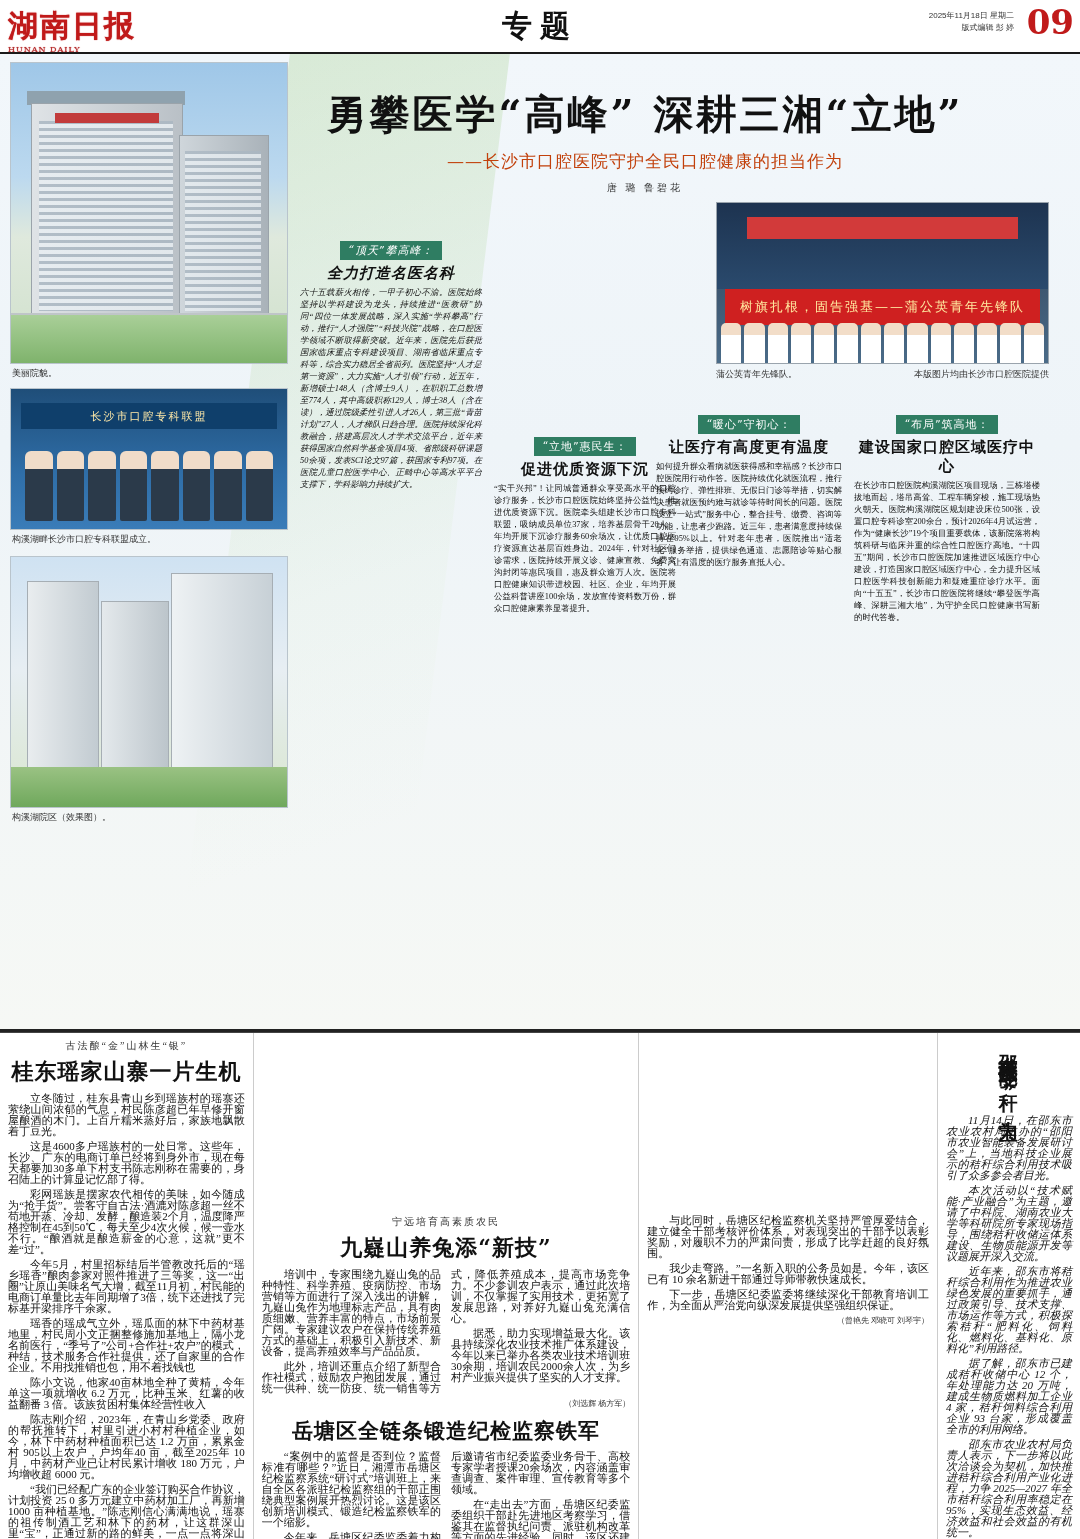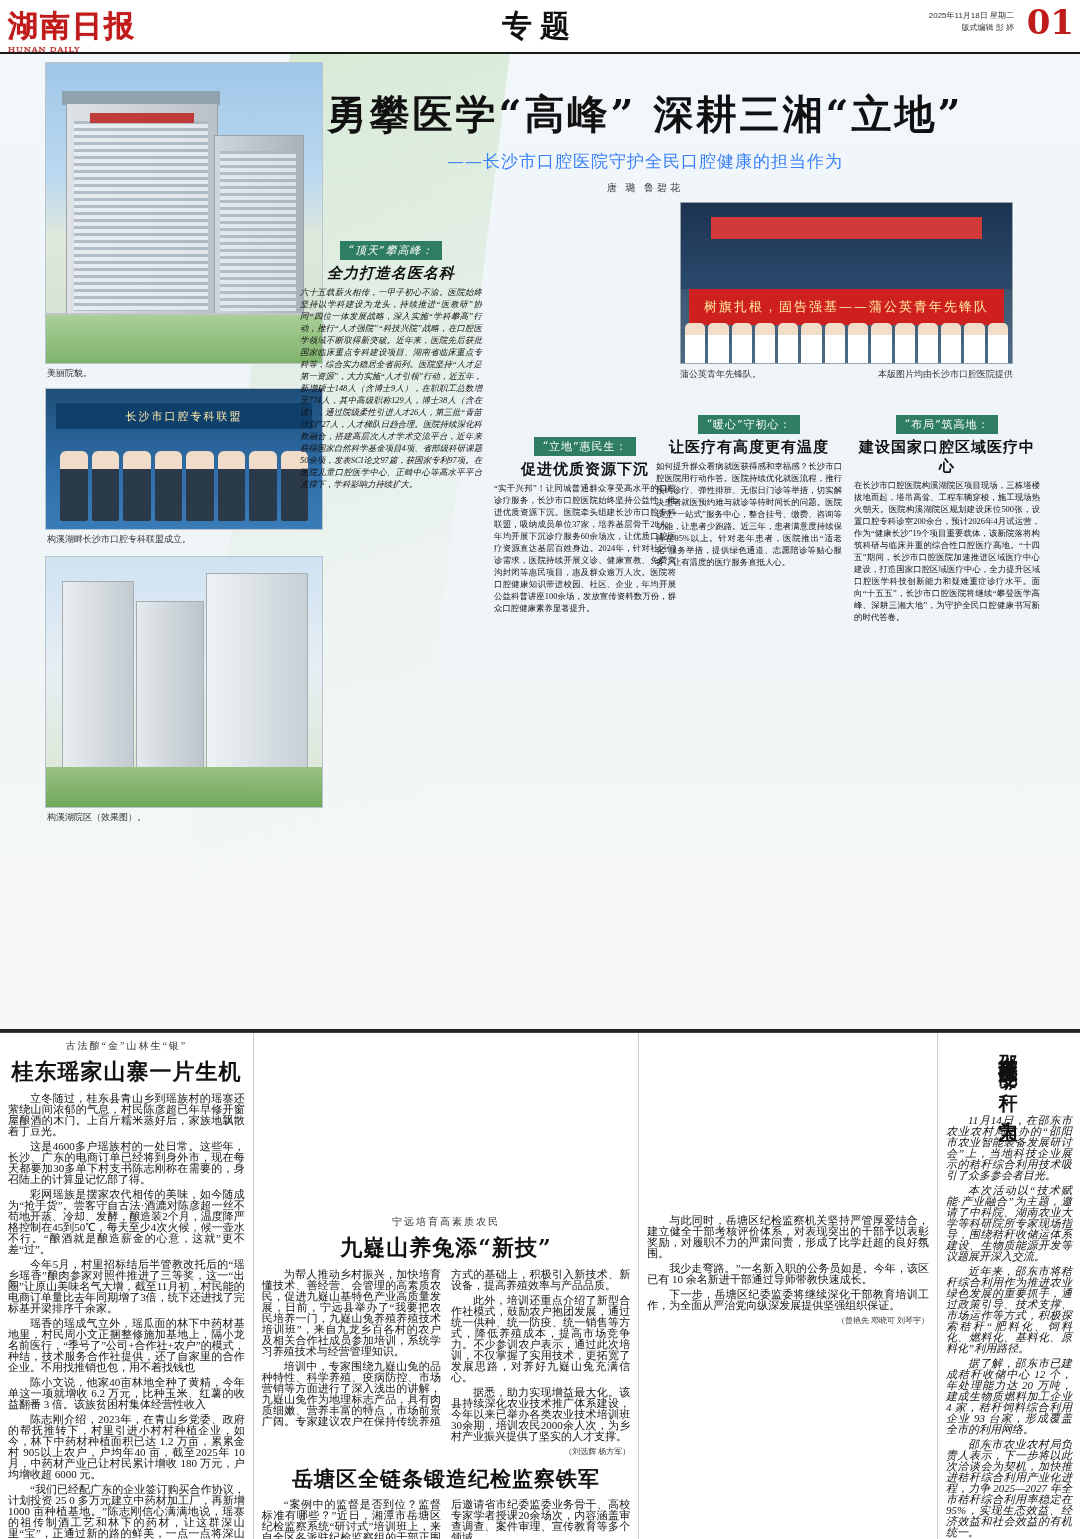--- a/index.html
+++ b/index.html
@@ -45,21 +45,21 @@
     position:absolute;inset:0;
     background:linear-gradient(180deg,#f2f7fb 0%,#eef4f8 40%,#f6f8f5 100%);
   }
   .green-swoosh{
     position:absolute;left:230px;top:0;width:220px;height:975px;
     background:linear-gradient(160deg,rgba(150,200,120,.28),rgba(210,235,190,.10) 55%,rgba(255,255,255,0) 80%);
     transform:skewX(-7deg);
   }
 
   
-  .photo-col{position:absolute;left:10px;top:8px;width:278px;margin-left:35px;}
+  .photo-col{position:absolute;left:10px;top:8px;width:278px;}
   .photo{
     border:1px solid #b9c4cc;background:#cbd7de;position:relative;overflow:hidden;
   }
   .ph1{height:300px;background:
      linear-gradient(180deg,#9fc7e8 0%,#bcd9ef 38%,#dfe9dd 58%,#cfe0cb 100%);}
   .bld{position:absolute;background:linear-gradient(90deg,#dfe3e6,#b9c0c6);}
   .ph1 .b1{left:20px;top:40px;width:150px;height:215px;border:1px solid #9aa3aa;}
   .ph1 .b2{left:168px;top:72px;width:88px;height:183px;border:1px solid #9aa3aa;background:linear-gradient(90deg,#cfd6db,#a9b2b9);}
   .win{position:absolute;background:repeating-linear-gradient(180deg,#aab7c2 0 3px,#e8eef2 3px 7px);}
   .ph1 .w1{left:28px;top:58px;width:134px;height:190px;opacity:.85;}
@@ -82,27 +82,27 @@
   .ph3 .t3{position:absolute;left:160px;top:16px;width:100px;height:198px;background:linear-gradient(90deg,#eef2f4,#c7d0d6);border:1px solid #a6aeb4;}
   .ph3 .gr{position:absolute;left:0;bottom:0;width:100%;height:40px;background:linear-gradient(180deg,#9ac283,#6fa85c);}
 
   
   .head-block{position:absolute;left:300px;top:34px;width:690px;text-align:center;}
   .h-main{
     font-size:40px;font-weight:bold;letter-spacing:3px;
     font-family:"DejaVu Serif",serif;color:#111;line-height:52px;
   }
   .h-sub{
-    margin-top:10px;font-size:17px;letter-spacing:1px;color:#3b82f6;
+    margin-top:10px;font-size:17px;letter-spacing:1px;color:#c2410c;
     font-family:"DejaVu Serif",serif;
   }
   .byline{margin-top:8px;font-size:10px;color:#333;letter-spacing:3px;}
 
   
-  .rphotos{position:absolute;left:680px;top:148px;width:333px;text-align:right;}
+  .rphotos{position:absolute;left:716px;top:148px;width:333px;text-align:right;}
   .rph{height:160px;background:linear-gradient(180deg,#2e3f55,#4a6b88);position:relative;overflow:hidden;border:1px solid #9aa4ad;}
   .rph .redban{position:absolute;left:8px;top:86px;right:8px;height:36px;background:#cf2020;color:#ffe9a0;font-size:13px;display:flex;align-items:center;justify-content:center;letter-spacing:2px;font-family:"DejaVu Serif",serif;}
   .rph .wall{position:absolute;left:0;top:0;width:100%;height:86px;background:linear-gradient(180deg,#1d3350,#2a4a6d);}
   .rph .ban2{position:absolute;left:30px;top:14px;right:30px;height:22px;background:#d23a3a;}
   .rph .crowd{position:absolute;left:4px;bottom:0;right:4px;height:40px;display:flex;gap:3px;}
   .rph .crowd .c{flex:1;height:40px;background:linear-gradient(180deg,#f2ddc8 0 12px,#ffffff 12px 100%);border-radius:5px 5px 0 0;}
   .rcaps{display:flex;justify-content:space-between;font-size:9px;color:#333;padding-top:4px;}
   .sec-title{
     margin:0 0 4px 0;text-align:center;
   }
@@ -148,21 +148,21 @@
   <div class="masthead">
     <div class="mast-logo">
       <span>湖南日报</span>
       <span class="sub">HUNAN DAILY</span>
     </div>
     <div class="mast-title">专题</div>
     <div class="mast-meta">
       <div>2025年11月18日 星期二</div>
       <div>版式编辑 彭 婷</div>
     </div>
-    <div class="mast-page">01</div>
+    <div class="mast-page">09</div>
   </div>
 
   <div class="feature">
     <div class="feature-bg"></div>
     <div class="green-swoosh"></div>
 
     <div class="photo-col">
       <div class="photo ph1">
         <div class="roof"></div>
         <div class="bld b1"></div>
@@ -285,21 +285,20 @@
           <p>“我们已经配广东的企业签订购买合作协议，计划投资 25 0 多万元建立中药材加工厂，再新增 1000 亩种植基地。”陈志刚信心满满地说，瑶寨的祖传制酒工艺和林下的药材，让这群深山里“宝”，正通过新的路的鲜美，一点一点将深山里变成真正的金山银山。</p>
         </div>
         <div class="sign">（邓道兴 邓 成 何东亮）</div>
       </div>
 
       <div class="lcol l2">
         <div style="height:176px;"></div>
         <div class="l-kicker">宁远培育高素质农民</div>
         <div class="l-title">九嶷山养兔添“新技”</div>
         <div class="l-body" style="column-count:2;column-gap:10px;">
-          <p>为帮人推动乡村振兴，加快培育懂技术、善经营、会管理的高素质农民，促进九嶷山基特色产业高质量发展，日前，宁远县举办了“我要把农民培养一门，九嶷山兔养殖养殖技术培训班”，来自九龙乡百各村的农户及相关合作社成员参加培训，系统学习养殖技术与经营管理知识。</p>
           <p>培训中，专家围绕九嶷山兔的品种特性、科学养殖、疫病防控、市场营销等方面进行了深入浅出的讲解，九嶷山兔作为地理标志产品，具有肉质细嫩、营养丰富的特点，市场前景广阔。专家建议农户在保持传统养殖方式的基础上，积极引入新技术、新设备，提高养殖效率与产品品质。</p>
           <p>此外，培训还重点介绍了新型合作社模式，鼓励农户抱团发展，通过统一供种、统一防疫、统一销售等方式，降低养殖成本，提高市场竞争力。不少参训农户表示，通过此次培训，不仅掌握了实用技术，更拓宽了发展思路，对养好九嶷山兔充满信心。</p>
           <p>据悉，助力实现增益最大化。该县持续深化农业技术推广体系建设，今年以来已举办各类农业技术培训班30余期，培训农民2000余人次，为乡村产业振兴提供了坚实的人才支撑。</p>
         </div>
         <div class="sign">（刘选辉 杨方军）</div>
         <div class="l-title" style="font-size:21px;margin-top:8px;">岳塘区全链条锻造纪检监察铁军</div>
         <div class="l-body" style="column-count:2;column-gap:10px;">
           <p>“案例中的监督是否到位？监督标准有哪些？”近日，湘潭市岳塘区纪检监察系统“研讨式”培训班上，来自全区各派驻纪检监察组的干部正围绕典型案例展开热烈讨论。这是该区创新培训模式、锻造纪检监察铁军的一个缩影。</p>
           <p>今年来，岳塘区纪委监委着力构建“全链条”培训体系，通过“请进来+走出去”“线上+线下”“理论+实践”等多种方式，全面提升纪检监察干部的履职能力。在“请进来”方面，该区先后邀请省市纪委监委业务骨干、高校专家学者授课20余场次，内容涵盖审查调查、案件审理、宣传教育等多个领域。</p>
           <p>在“走出去”方面，岳塘区纪委监委组织干部赴先进地区考察学习，借鉴其在监督执纪问责、派驻机构改革等方面的先进经验。同时，该区还建立了“以案代训”机制，选派年轻干部参与重要案件办理，在实战中提升能力。</p>

